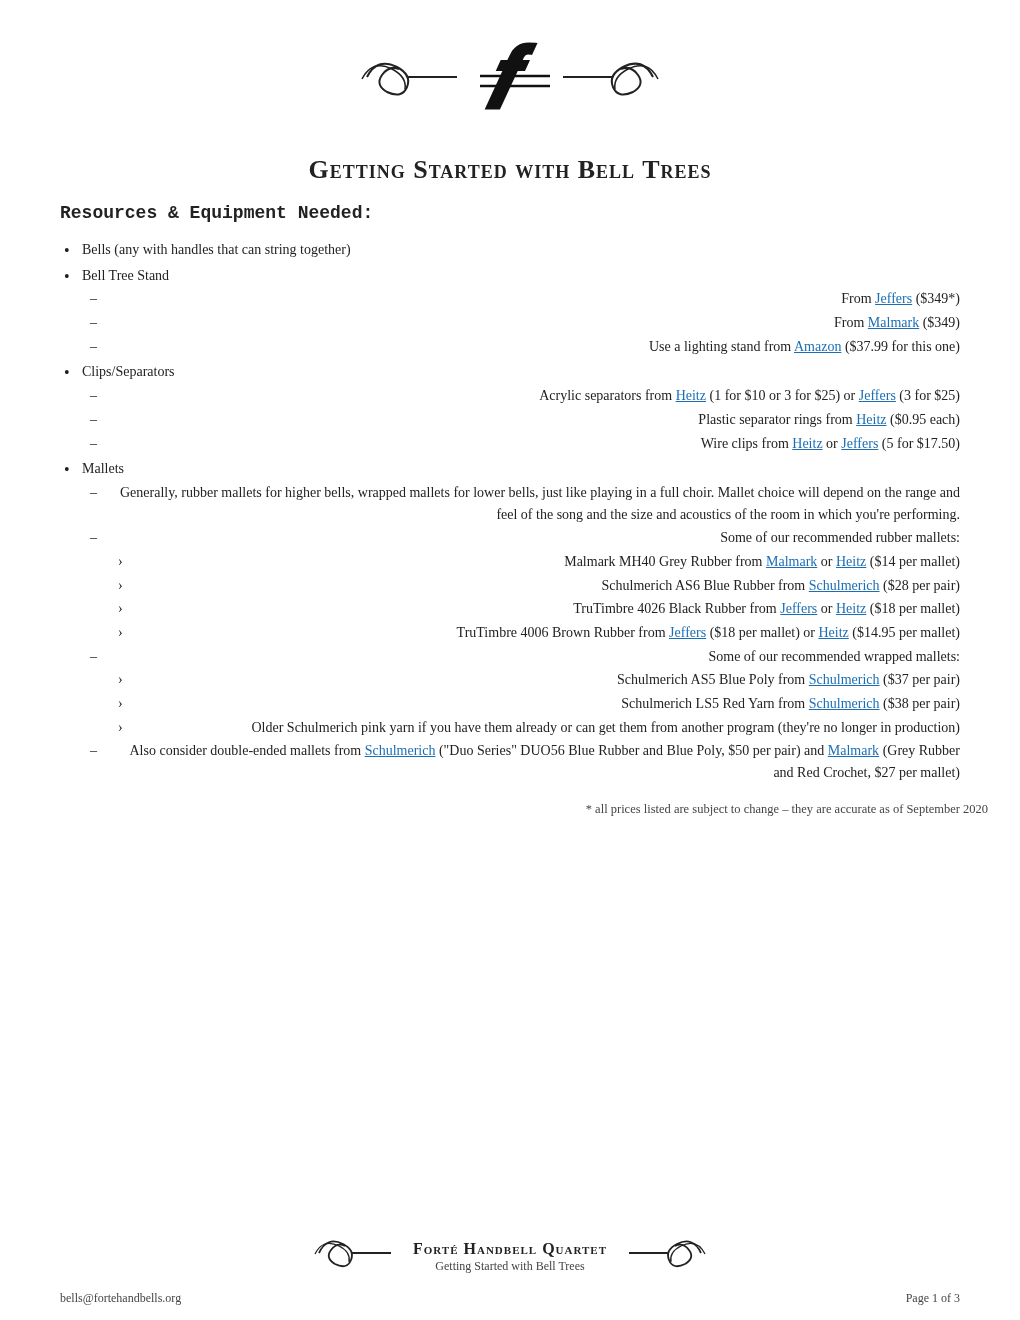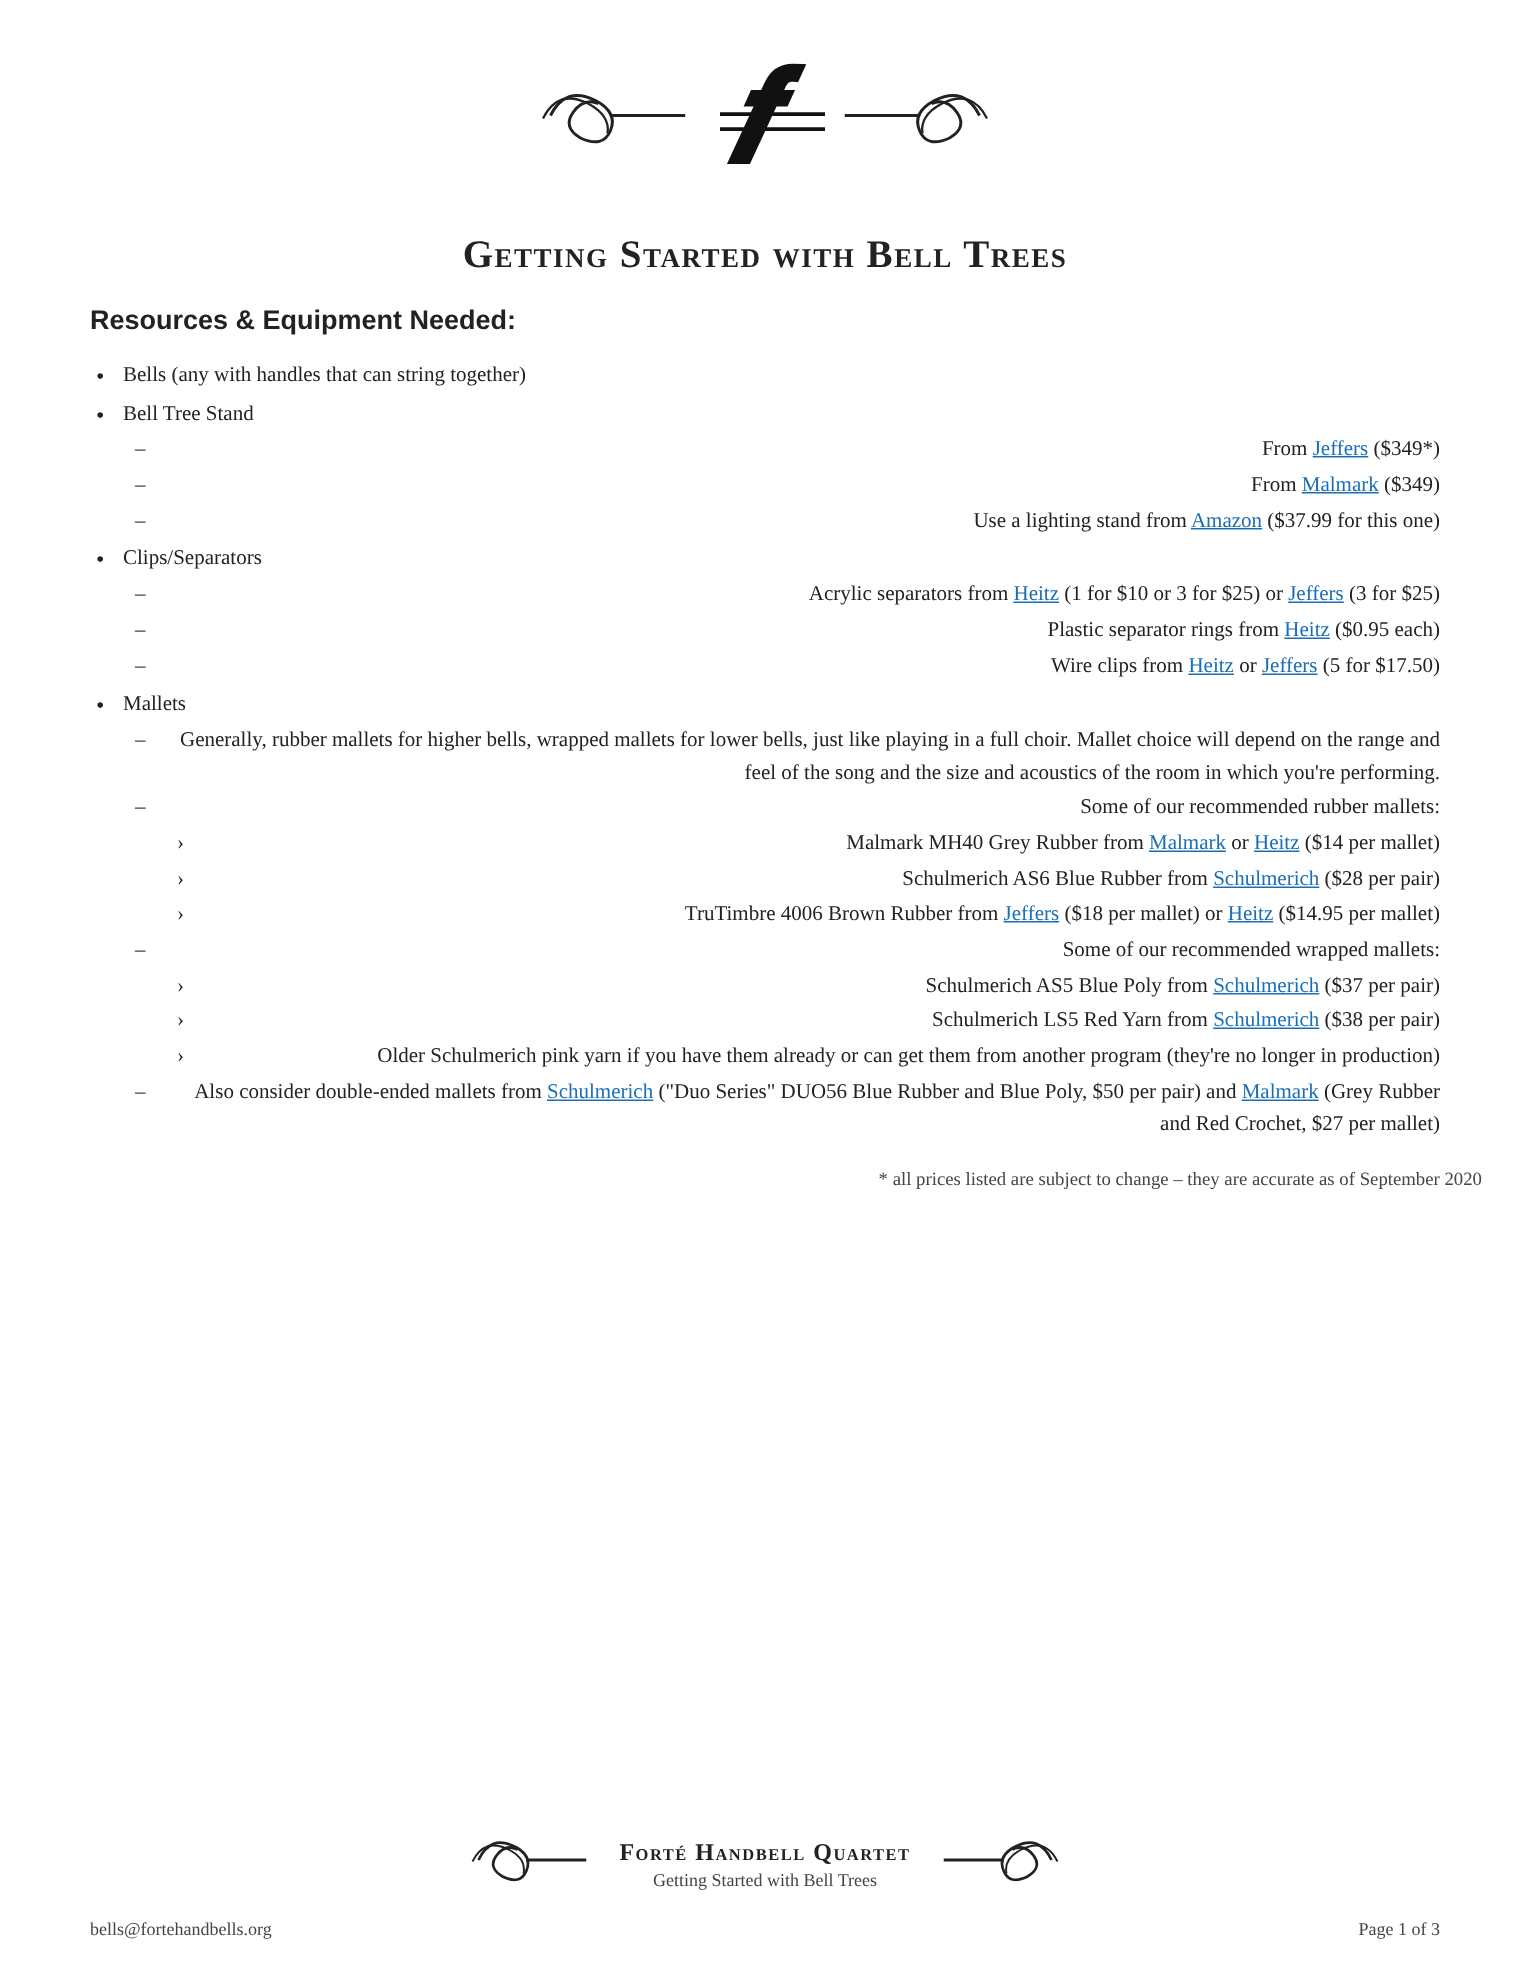--- a/index.html
+++ b/index.html
@@ -55,21 +55,21 @@
     .page-title span {
       font-variant: small-caps;
     }
     .content {
       padding: 0 60px 0 60px;
     }
     .section-title {
       font-size: 18px;
       font-weight: bold;
       margin-bottom: 12px;
-      font-family: Liberation Sans, sans-serif;
+      font-family: Liberation Mono, monospace;
     }
     ul.main-list {
       list-style: none;
       padding: 0;
       margin: 16px 0 12px 0;
     }
     ul.main-list > li {
       position: relative;
       padding-left: 22px;
       margin-bottom: 4px;
@@ -123,21 +123,21 @@
     }
     .footnote {
       margin-top: 18px;
       font-size: 12.5px;
       color: #444;
       padding: 0 32px;
       text-align: right;
     }
     .footer {
       position: absolute;
-      bottom: 16px;
+      bottom: 4px;
       left: 0;
       right: 0;
       border-top: none;
     }
     .footer-inner {
       display: flex;
       align-items: center;
       justify-content: center;
       padding: 10px 60px 4px 60px;
       position: relative;
@@ -238,20 +238,21 @@
       </li>
 
       <li>
         <span>Mallets</span>
         <ul class="sub-list">
           <li>Generally, rubber mallets for higher bells, wrapped mallets for lower bells, just like playing in a full choir. Mallet choice will depend on the range and feel of the song and the size and acoustics of the room in which you're performing.</li>
           <li>Some of our recommended rubber mallets:
             <ul class="sub-sub-list">
               <li>Malmark MH40 Grey Rubber from <a href="#">Malmark</a> or <a href="#">Heitz</a> ($14 per mallet)</li>
               <li>Schulmerich AS6 Blue Rubber from <a href="#">Schulmerich</a> ($28 per pair)</li>
+              <li>TruTimbre 4026 Black Rubber from <a href="#">Jeffers</a> or <a href="#">Heitz</a> ($18 per mallet)</li>
               <li>TruTimbre 4006 Brown Rubber from <a href="#">Jeffers</a> ($18 per mallet) or <a href="#">Heitz</a> ($14.95 per mallet)</li>
             </ul>
           </li>
           <li>Some of our recommended wrapped mallets:
             <ul class="sub-sub-list">
               <li>Schulmerich AS5 Blue Poly from <a href="#">Schulmerich</a> ($37 per pair)</li>
               <li>Schulmerich LS5 Red Yarn from <a href="#">Schulmerich</a> ($38 per pair)</li>
               <li>Older Schulmerich pink yarn if you have them already or can get them from another program (they're no longer in production)</li>
             </ul>
           </li>

